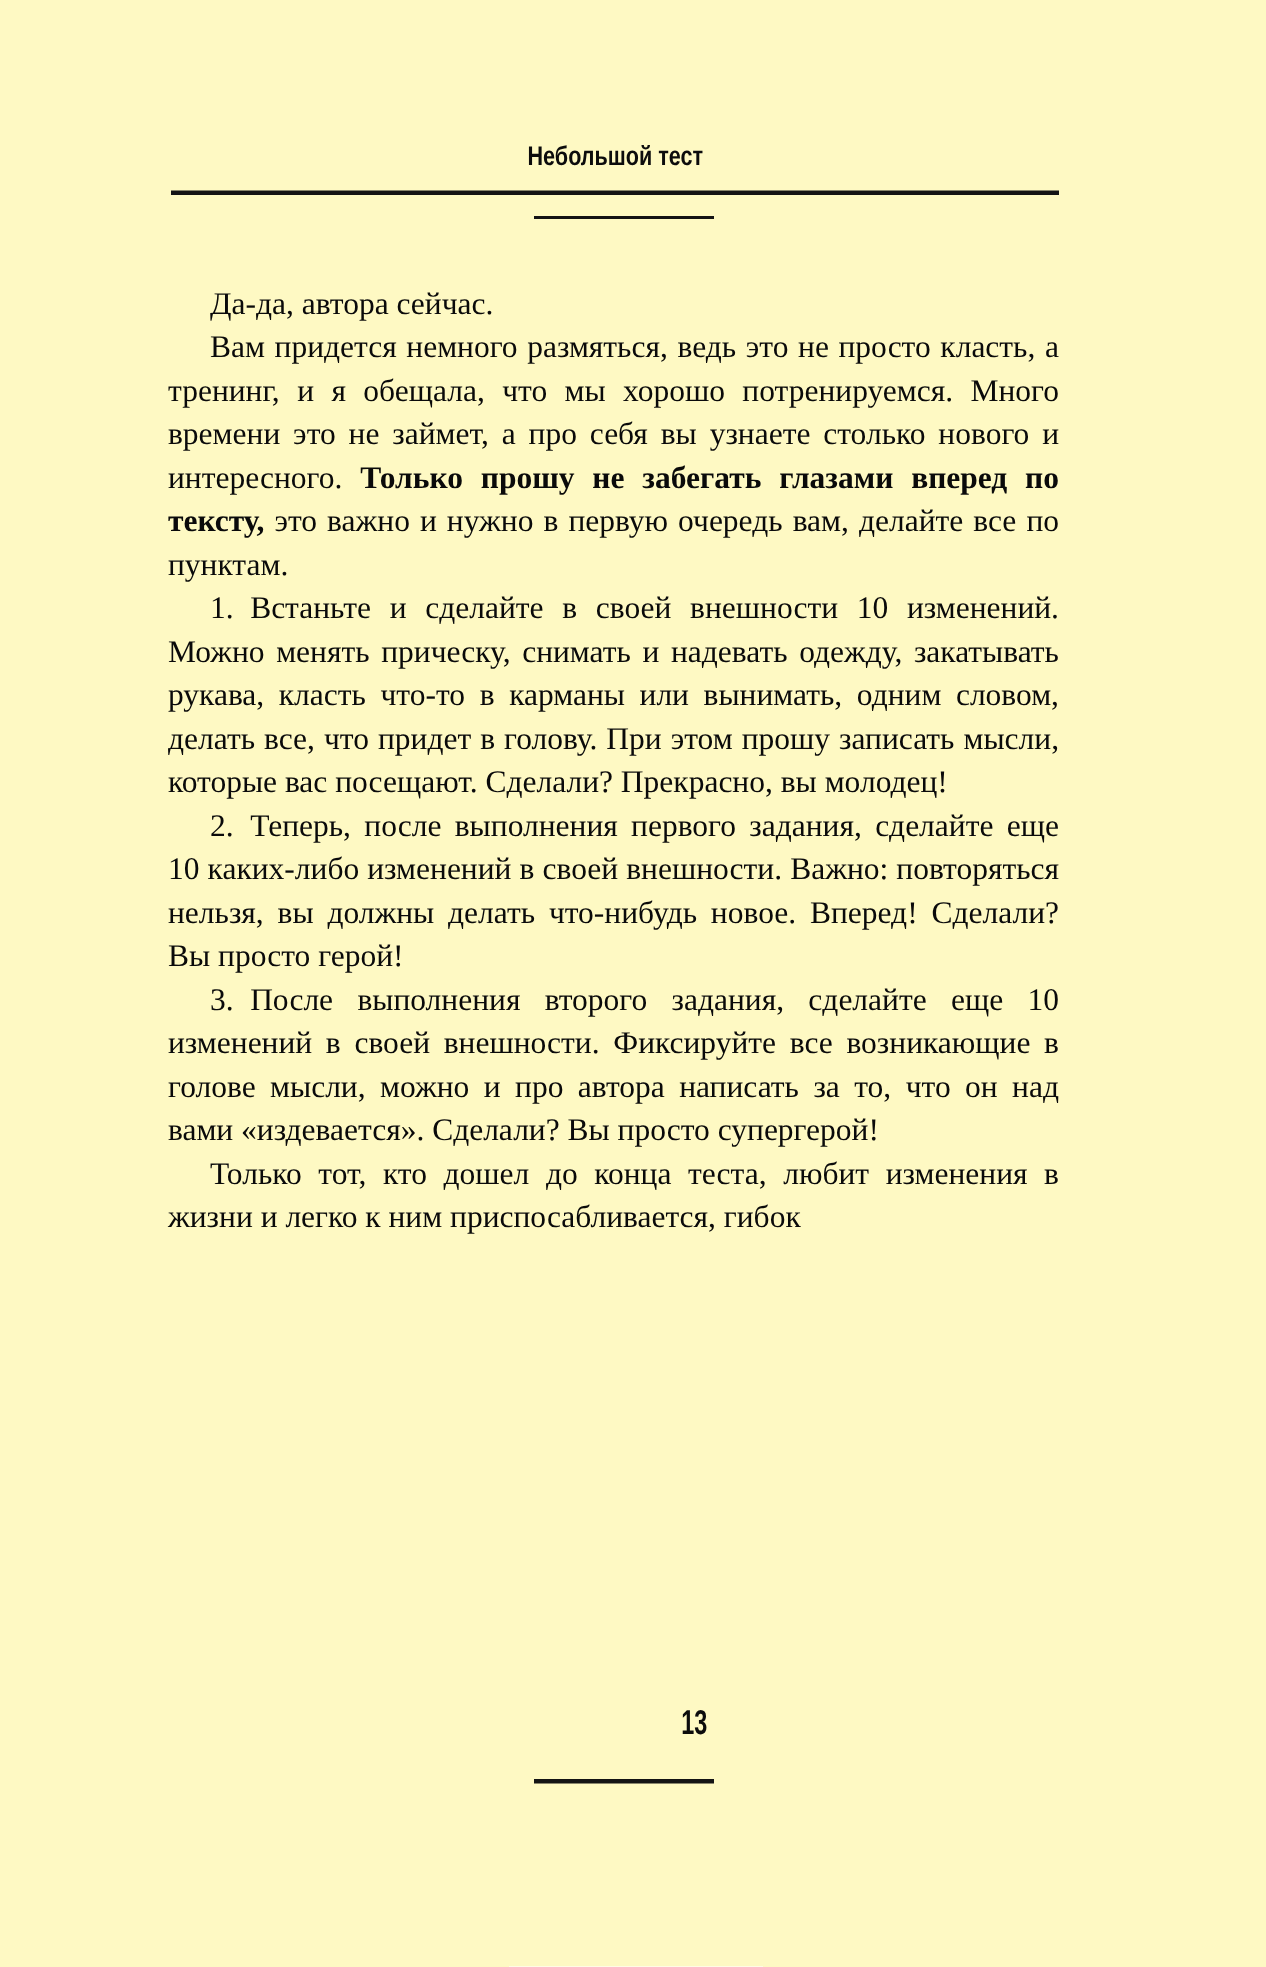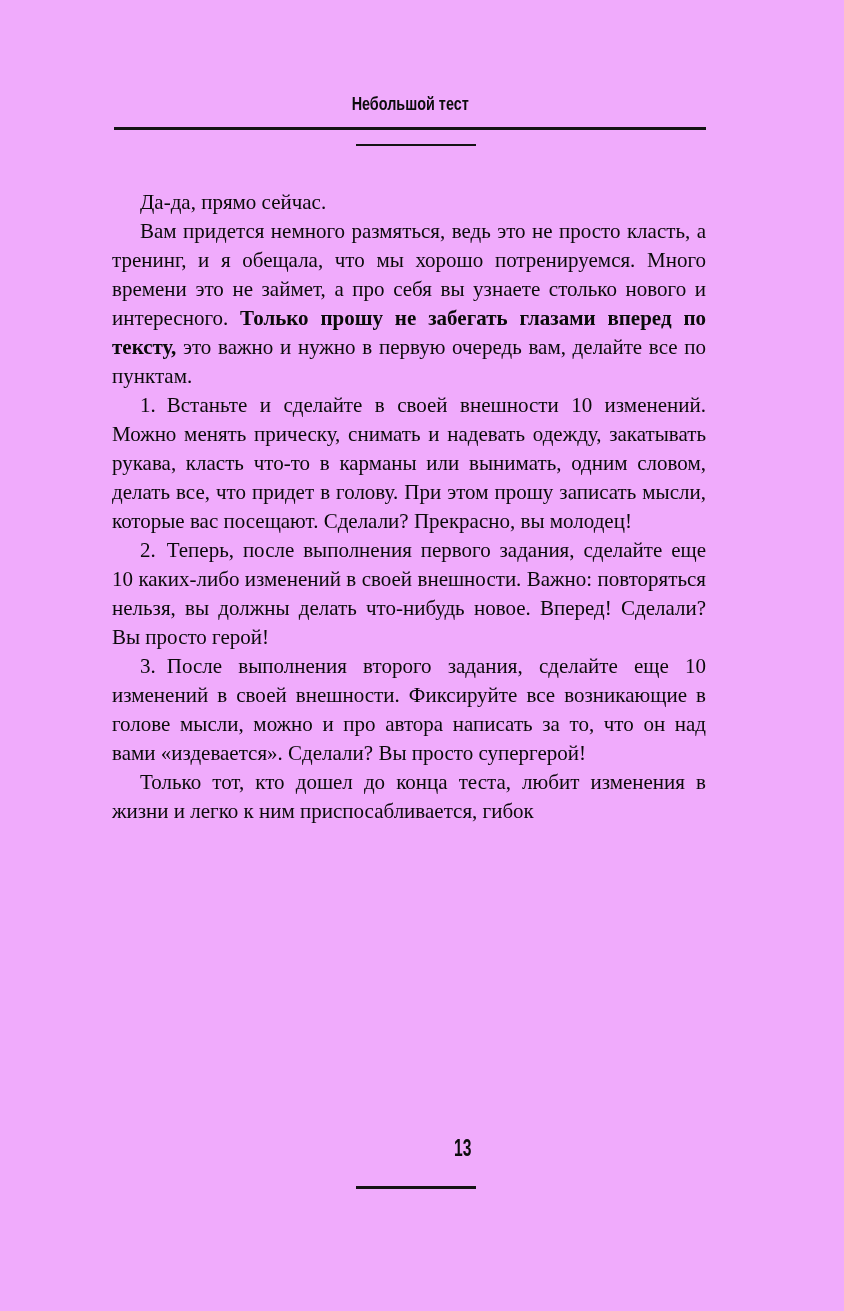--- a/index.html
+++ b/index.html
@@ -4,21 +4,21 @@
 <style>
   html, body {
     margin: 0;
     padding: 0;
     background: #ffffff;
   }
   .page {
     position: relative;
     width: 844px;
     height: 1311px;
-    background: #f0abfc;
+    background: #fef9c3;
     color: #0a0a0a;
     font-family: "Liberation Serif", serif;
     overflow: hidden;
   }
 
   
   .running-header {
     position: absolute;
     top: 95px;
     left: 114px;
@@ -101,21 +101,21 @@
 
   <div class="running-header">
     <span class="title">Небольшой тест</span>
   </div>
 
   <div class="header-rule"></div>
   <div class="short-rule top"></div>
 
   <div class="body-text">
 
-    <p class="para">Да-да, прямо сейчас.</p>
+    <p class="para">Да-да, автора сейчас.</p>
 
     <p class="para"><span>Вам придется немного размяться, ведь это не просто класть, а тренинг, и я обещала, что мы хорошо потренируемся. Много времени это не займет, а про себя вы узнаете столько нового и интересного. </span><span class="bold">Только прошу не забегать глазами вперед по тексту,</span><span> это важно и нужно в первую очередь вам, делайте все по пунктам.</span></p>
 
     <p class="para gap-before"><span class="item-num">1.</span><span>Встаньте и сделайте в своей внешности 10 изменений. Можно менять прическу, снимать и надевать одежду, закатывать рукава, класть что-то в карманы или вынимать, одним словом, делать все, что придет в голову. При этом прошу записать мысли, которые вас посещают. Сделали? Прекрасно, вы молодец!</span></p>
 
     <p class="para"><span class="item-num">2.</span><span>Теперь, после выполнения первого задания, сделайте еще 10 каких-либо изменений в своей внешности. Важно: повторяться нельзя, вы должны делать что-нибудь новое. Вперед! Сделали? Вы просто герой!</span></p>
 
     <p class="para"><span class="item-num">3.</span><span>После выполнения второго задания, сделайте еще 10 изменений в своей внешности. Фиксируйте все возникающие в голове мысли, можно и про автора написать за то, что он над вами «издевается». Сделали? Вы просто супергерой!</span></p>
 
 

